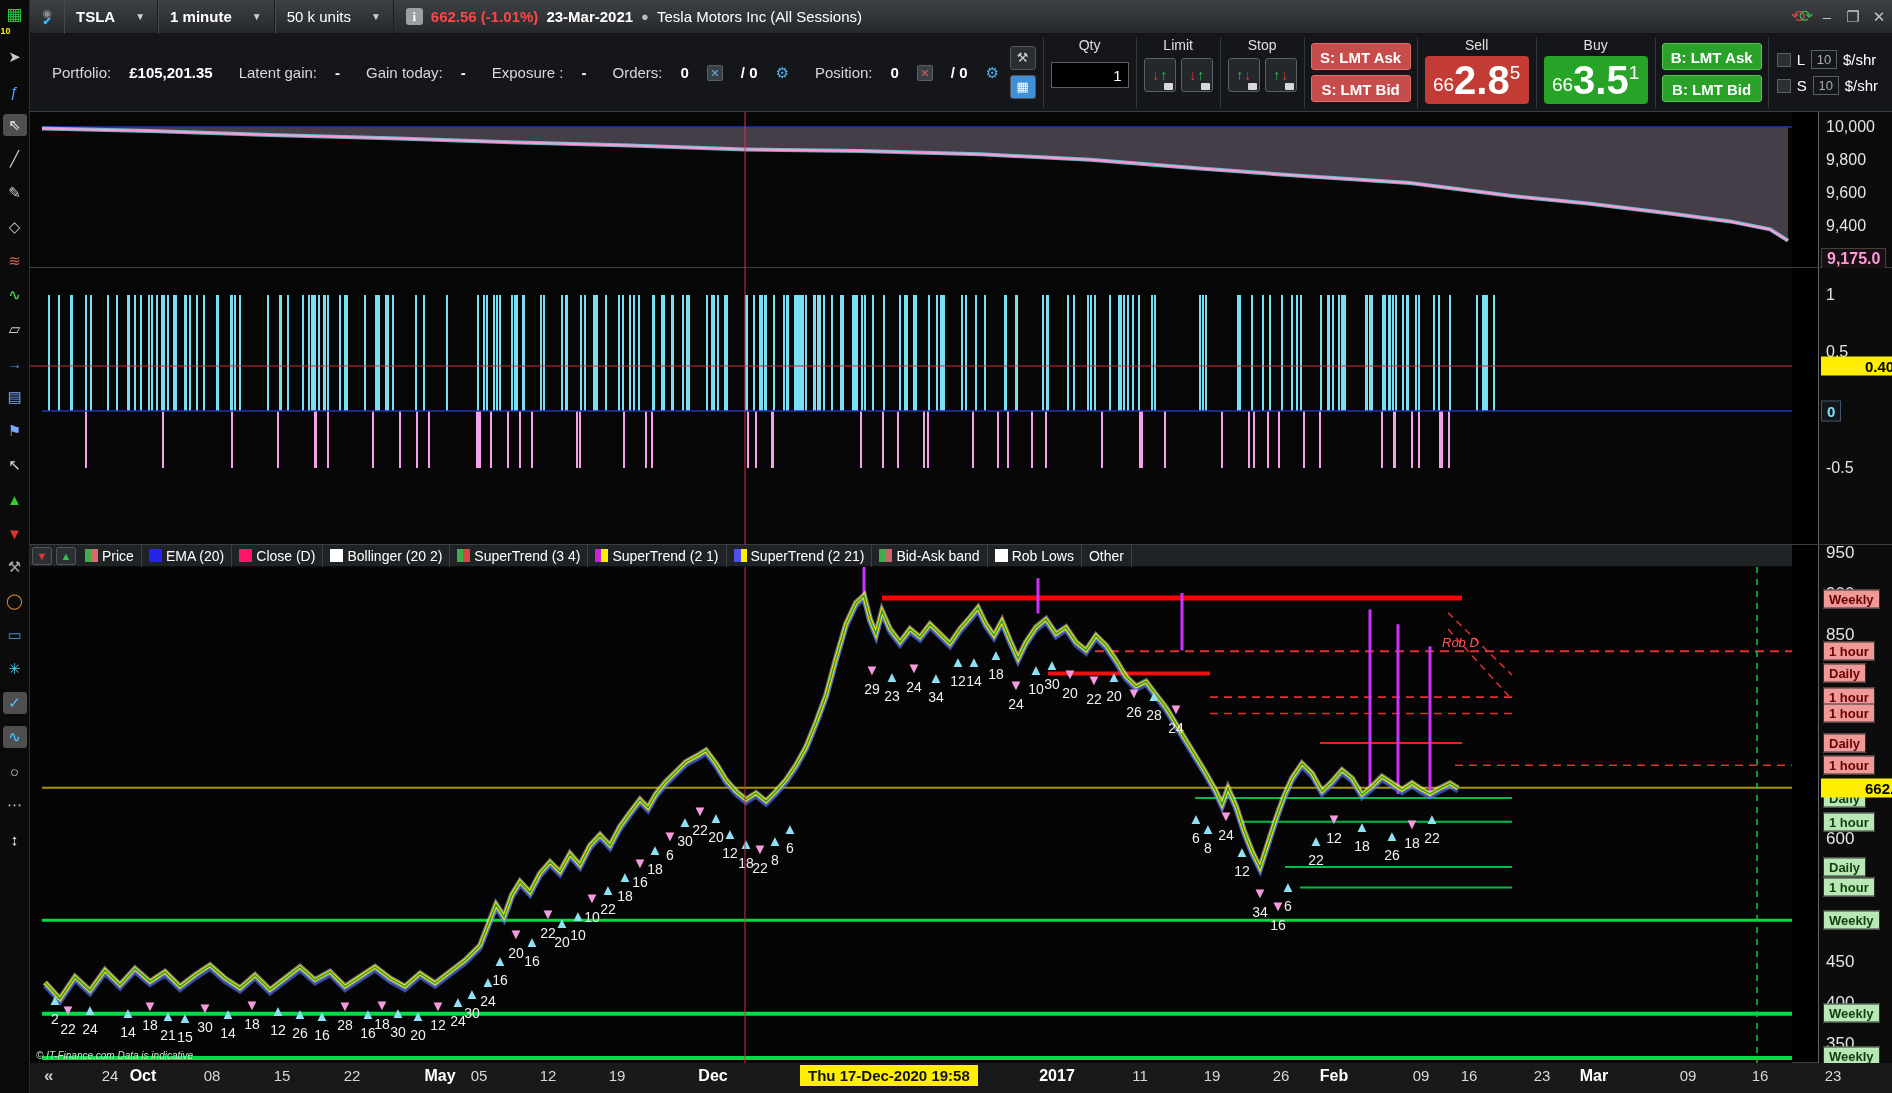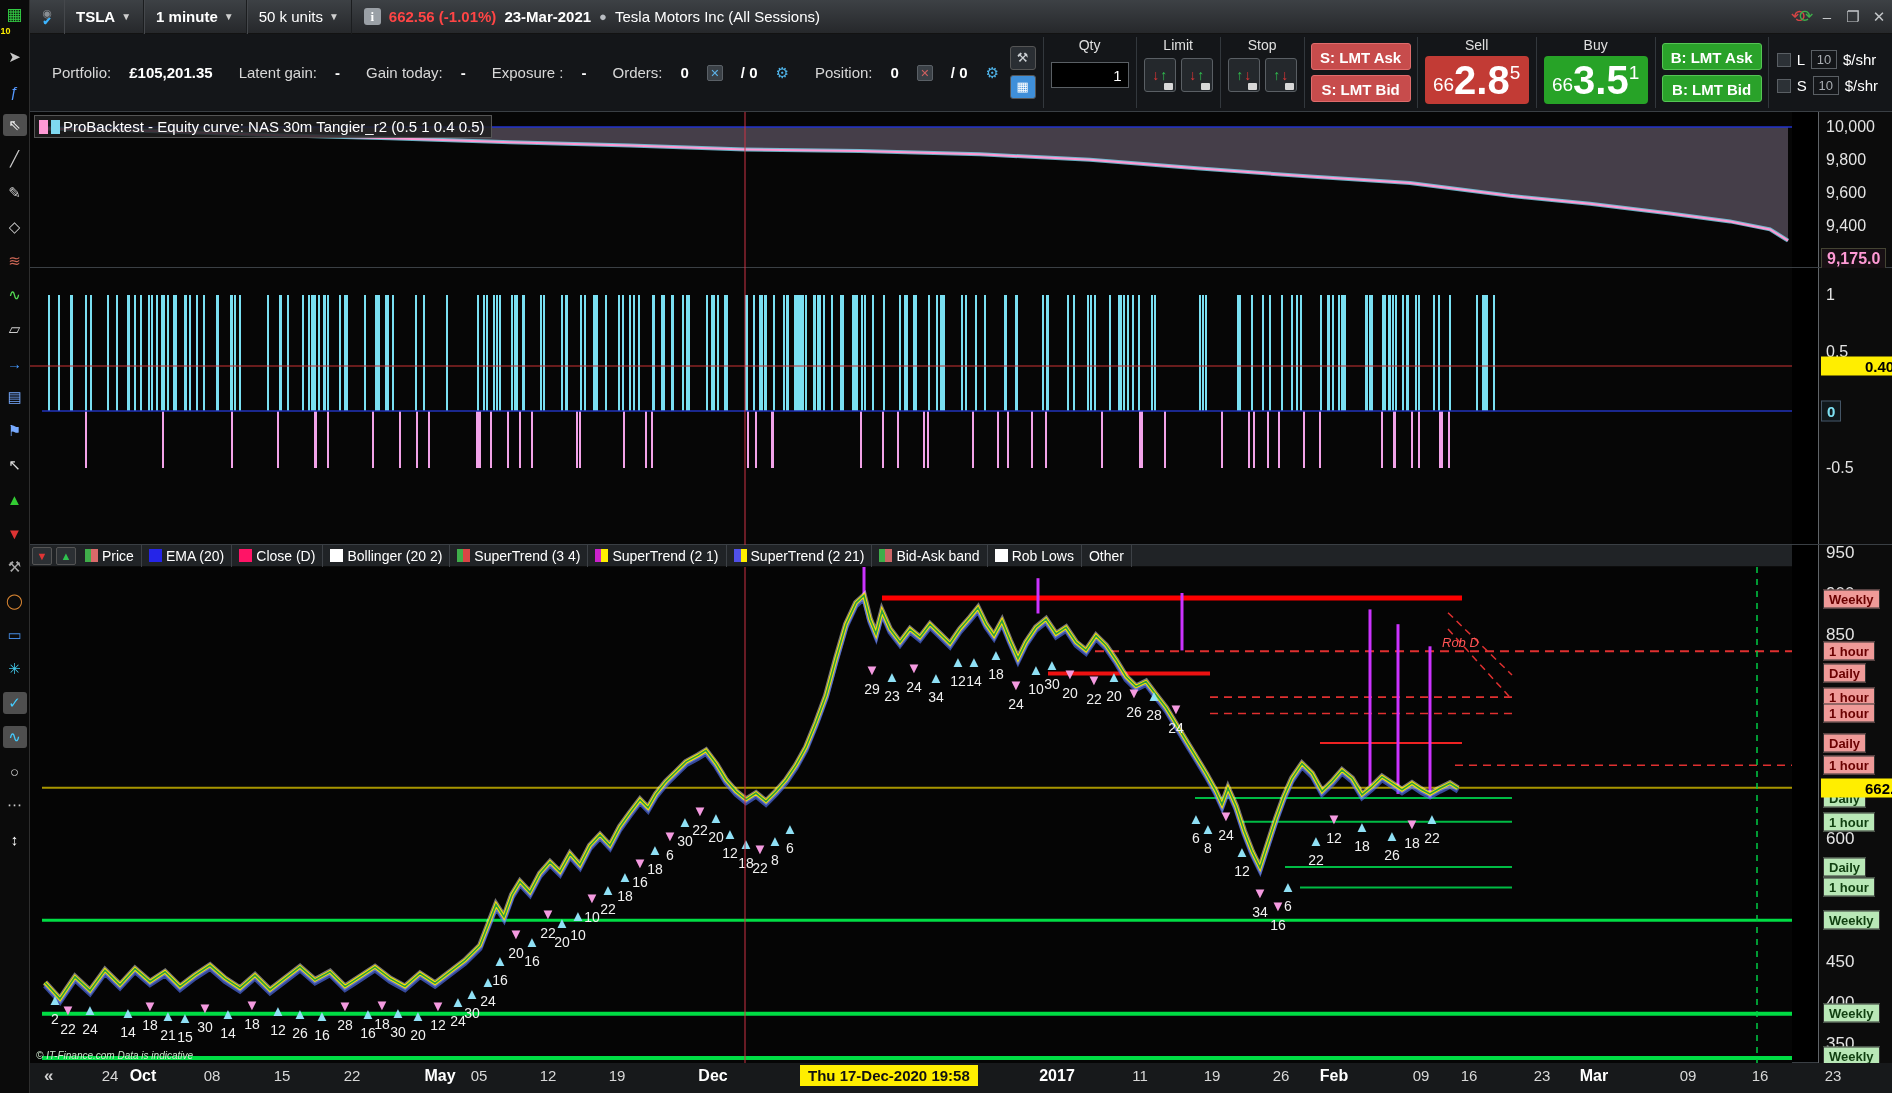--- a/index.html
+++ b/index.html
@@ -17,21 +17,21 @@
   .sb-item.sel { background:#4f4f4f; }
 
   
   #main { display:flex; flex-direction:column; width:1862px; }
 
   
   #titlebar { height:34px; background:linear-gradient(#3d4145,#26282b);
     display:flex; align-items:center; color:#fff; font-size:15px; border-bottom:1px solid #121212;}
   .tb-status { display:flex; flex-direction:column; align-items:center; width:26px; line-height:8px; margin:0 4px;}
   .tb-status .knob{color:#8a8f94;font-size:11px;} .tb-status .chk{color:#3db5ff;font-size:11px;font-weight:bold;}
-  .tb-item { display:flex; align-items:center; gap:6px; padding:0 12px; height:34px;
+  .tb-item { display:flex; align-items:center; gap:20px; padding:0 12px; height:34px;
     border-right:1px solid #1b1d1f; box-shadow:1px 0 0 #45484c inset; font-weight:bold; cursor:pointer;}
   .caret { font-size:10px; color:#cfcfcf; }
   .tb-price { display:flex; align-items:center; gap:8px; padding:0 12px; font-weight:bold;}
   .info-icon { width:17px; height:17px; background:#9aa0a6; color:#fff; border-radius:3px;
     font-family:"Liberation Serif",serif; font-size:13px; font-weight:bold; text-align:center; line-height:17px;}
   .red { color:#ff4545; }
   .session-dot { color:#b9bdc2; font-size:13px; }
   .tb-spacer { flex:1; }
   .tb-refresh { width:30px; text-align:center; font-size:17px; cursor:pointer; letter-spacing:-6px;}
   .tb-refresh .r1{color:#d64545;} .tb-refresh .r2{color:#3fae4a;}
@@ -293,25 +293,20 @@
             <span>S</span>
             <span class="val-box">10</span>
             <span>$/shr</span>
           </span>
         </div>
       </div>
     </div>
 
     <div id="equity-panel" class="panel">
       <div class="plot">
-        <span class="ptitle">
-          <span class="sw" style="background:#ff9ad5"></span>
-          <span class="sw" style="background:#7fd8f0"></span>
-          <span>ProBacktest - Equity curve: NAS 30m Tangier_r2 (0.5 1 0.4 0.5)</span>
-        </span>
         <svg id="equity-svg" width="1762" height="156" viewBox="0 0 1762 156">
             <path d="M 12 15 L 12 16.6 L 120 19.0 L 240 23.0 L 360 26.2 L 480 30.2 L 600 33.4 L 715 37.4 L 830 39.0 L 950 42.2 L 1060 47.8 L 1170 56.6 L 1280 64.6 L 1380 71.0 L 1480 83.8 L 1560 91.8 L 1640 101.4 L 1700 109.4 L 1740 117.4 L 1758 128.6 L 1758 15 Z" fill="#453e49" stroke="none"></path>
             <line x1="12" x2="1762" y1="15" y2="15" stroke="#2233cc" stroke-width="1.5"></line>
             <polyline points="12,16.6 120,19.0 240,23.0 360,26.2 480,30.2 600,33.4 715,37.4 830,39.0 950,42.2 1060,47.8 1170,56.6 1280,64.6 1380,71.0 1480,83.8 1560,91.8 1640,101.4 1700,109.4 1740,117.4 1758,128.6" fill="none" stroke="#7fd8f0" stroke-width="4" opacity="0.8"></polyline>
             <polyline points="12,16.6 120,19.0 240,23.0 360,26.2 480,30.2 600,33.4 715,37.4 830,39.0 950,42.2 1060,47.8 1170,56.6 1280,64.6 1380,71.0 1480,83.8 1560,91.8 1640,101.4 1700,109.4 1740,117.4 1758,128.6" fill="none" stroke="#ff9ad5" stroke-width="2"></polyline>
             <line x1="715" x2="715" y1="0" y2="156" stroke="#cc3344" stroke-width="1"></line>
           </svg>
       </div>
       <div class="axis" id="equity-axis">
           <div class="tick" style="top: 15px;">10,000</div>

